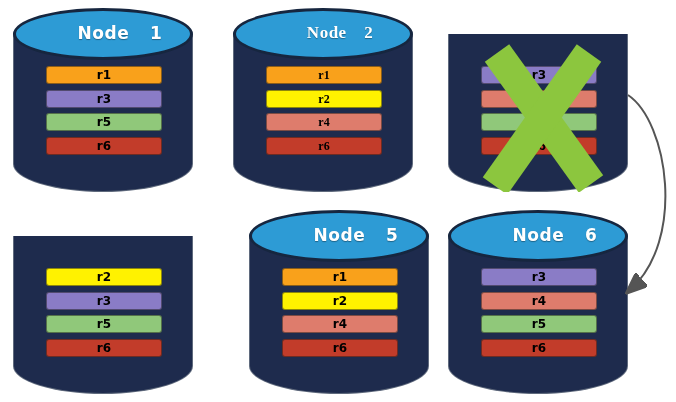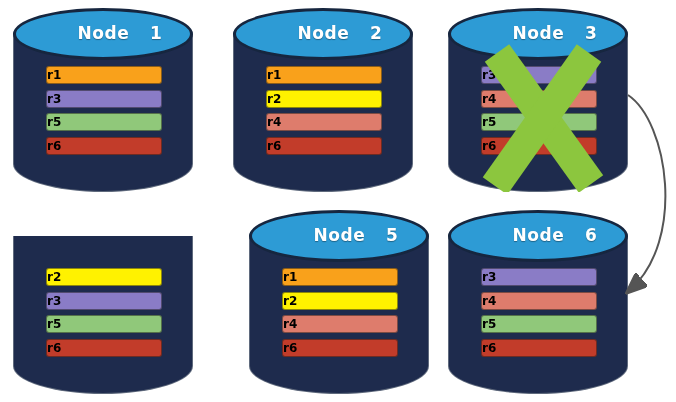--- a/index.html
+++ b/index.html
@@ -1,20 +1,20 @@
 <!DOCTYPE html>
 <html style="--cylinder-body: #1E2B4D; --cylinder-top: #2D9BD5; --cylinder-top-border: #16263F; --title-text: #FFFFFF; --label-text: #000000; --failure-x: #8CC63E; --arrow: #555555;"><head>
 <meta charset="utf-8">
 <style>
   html,body{margin:0;padding:0;background:#ffffff;font-family:"DejaVu Sans",sans-serif;}
   #canvas{position:relative;width:676px;height:402px;background:#ffffff;overflow:hidden;}
 
   .node{position:absolute;width:180px;height:184px;}
   .pos-0{left:13px;top:8px;}
-  .pos-1{left:233px;top:8px;}
+  .pos-1{left:233px;top:8px;font-family:Liberation Serif, serif;}
   .pos-2{left:448px;top:8px;}
   .pos-3{left:13px;top:210px;}
   .pos-4{left:233px;top:210px;margin-left:16px;}
   .pos-5{left:448px;top:210px;}
 
   .cyl-bot{position:absolute;left:0;right:0;bottom:0;height:56px;border-radius:50%;
     background:var(--cylinder-body,#1E2B4D);border:1px solid rgba(130,140,150,.65);
     box-sizing:border-box;z-index:1;}
   .cyl-mid{position:absolute;left:0;right:0;top:26px;height:130px;
     background:var(--cylinder-body,#1E2B4D);z-index:2;
@@ -23,21 +23,21 @@
   .cyl-top{position:absolute;left:0;right:0;top:0;height:52px;border-radius:50%;
     background:var(--cylinder-top,#2D9BD5);border:3px solid var(--cylinder-top-border,#16263F);
     box-sizing:border-box;z-index:3;}
   .node-title{position:absolute;left:0;right:0;top:12px;text-align:center;
     color:var(--title-text,#FFFFFF);font-weight:bold;font-size:17px;
     white-space:pre;word-spacing:4px;letter-spacing:.5px;
     text-shadow:0 1px 1px rgba(0,0,0,.35);padding-left:34px;}
   .bars{position:absolute;left:0;top:0;width:100%;height:100%;z-index:4;}
   .bar{position:absolute;left:33px;width:114px;height:16px;line-height:16px;
     border-radius:3px;border:1px solid rgba(25,25,25,.5);
-    font-weight:bold;font-size:12px;color:var(--label-text,#000000);}
+    text-align:center;font-weight:bold;font-size:12px;color:var(--label-text,#000000);}
 
   .x-mark{position:absolute;left:0;top:0;width:180px;height:184px;z-index:5;display:none;}
   .node.failed .x-mark{display:block;}
   .x-mark line{stroke:var(--failure-x,#8CC63E);stroke-width:30;}
 
   .arrow-overlay{position:absolute;left:0;top:0;z-index:6;pointer-events:none;}
   .arrow-overlay path{stroke:var(--arrow,#555555);}
   .arrow-overlay .ah{fill:var(--arrow,#555555);}
 </style>
 </head>
@@ -76,23 +76,20 @@
         <div class="bar" style="top: 58px; background: rgb(249, 161, 27);">r1</div>
         <div class="bar" style="top: 81.5px; background: rgb(255, 242, 0);">r2</div>
         <div class="bar" style="top: 105px; background: rgb(222, 124, 108);">r4</div>
         <div class="bar" style="top: 128.5px; background: rgb(194, 60, 42);">r6</div>
       </div>
 
   </div>
     <div class="node pos-2 failed">
     <div class="cyl-bot"></div>
     <div class="cyl-mid"></div>
-    <div class="cyl-top">
-      <div class="node-title">Node  3</div>
-    </div>
     <div class="bars">
         <div class="bar" style="top: 58px; background: rgb(138, 124, 198);">r3</div>
         <div class="bar" style="top: 81.5px; background: rgb(222, 124, 108);">r4</div>
         <div class="bar" style="top: 105px; background: rgb(144, 200, 122);">r5</div>
         <div class="bar" style="top: 128.5px; background: rgb(194, 60, 42);">r6</div>
       </div>
     <svg class="x-mark" viewBox="0 0 180 184">
       <line x1="49" y1="45" x2="143" y2="176"></line>
       <line x1="141" y1="45" x2="47" y2="178"></line>
     </svg>

